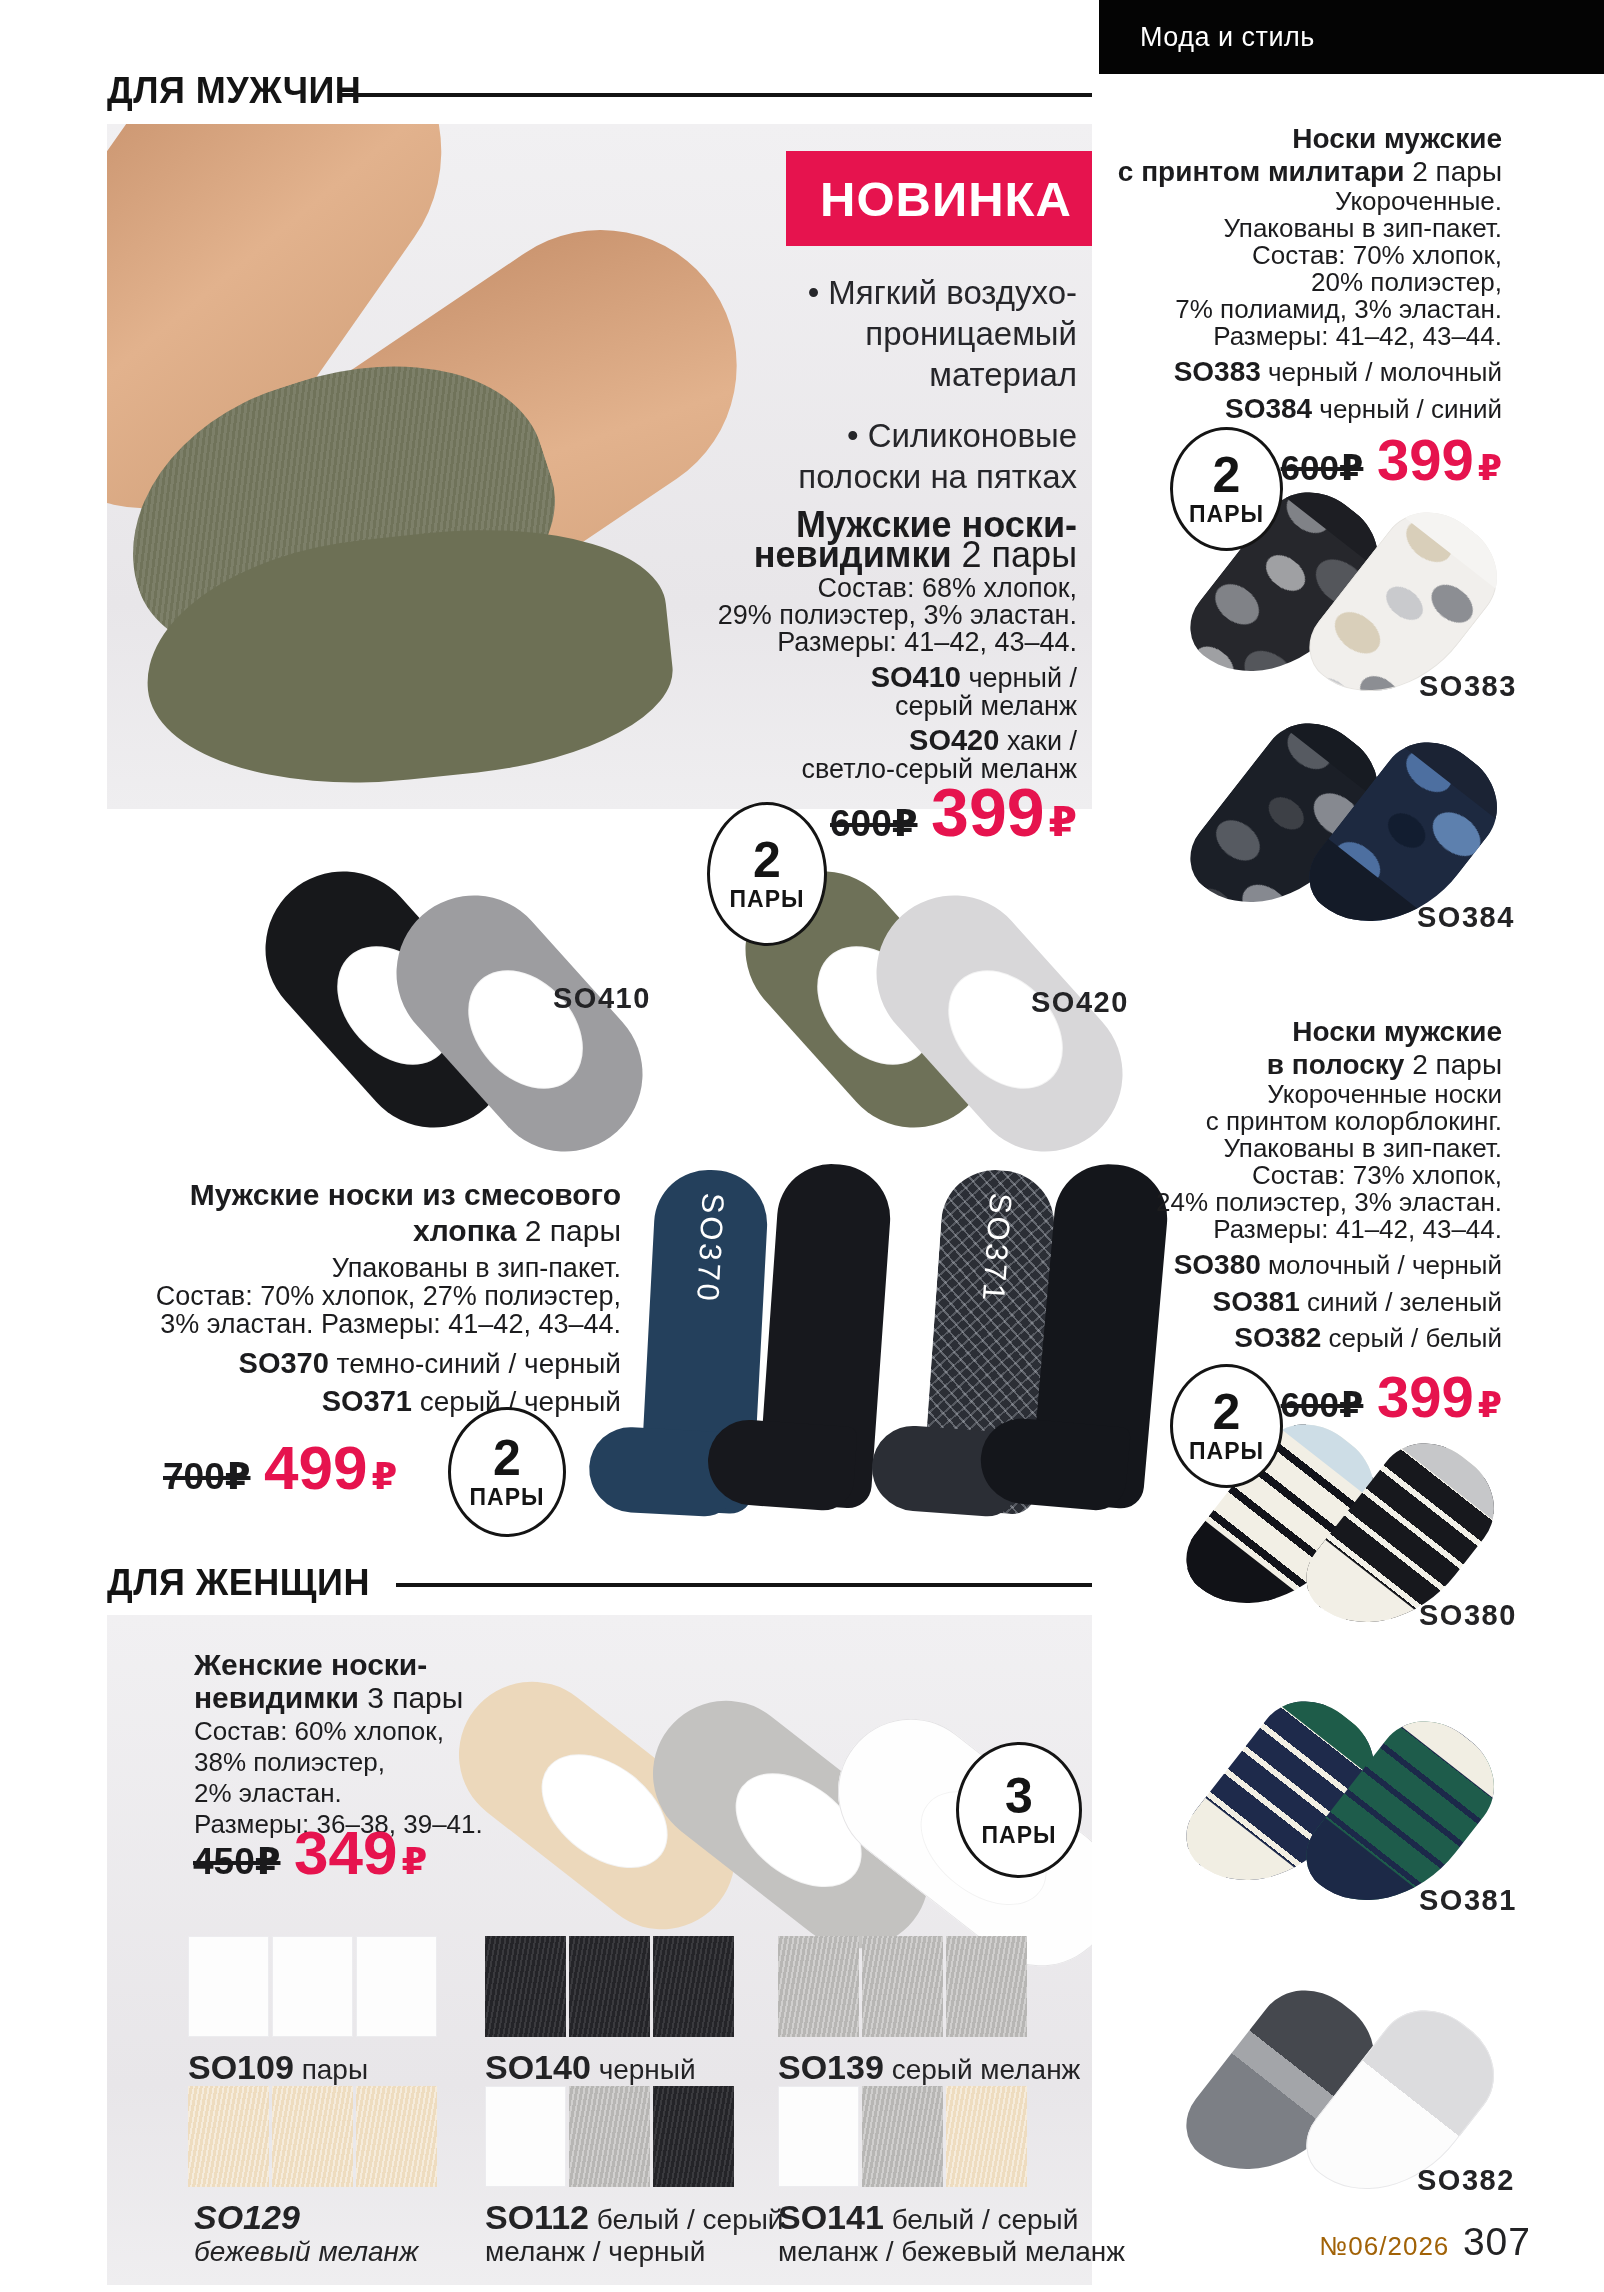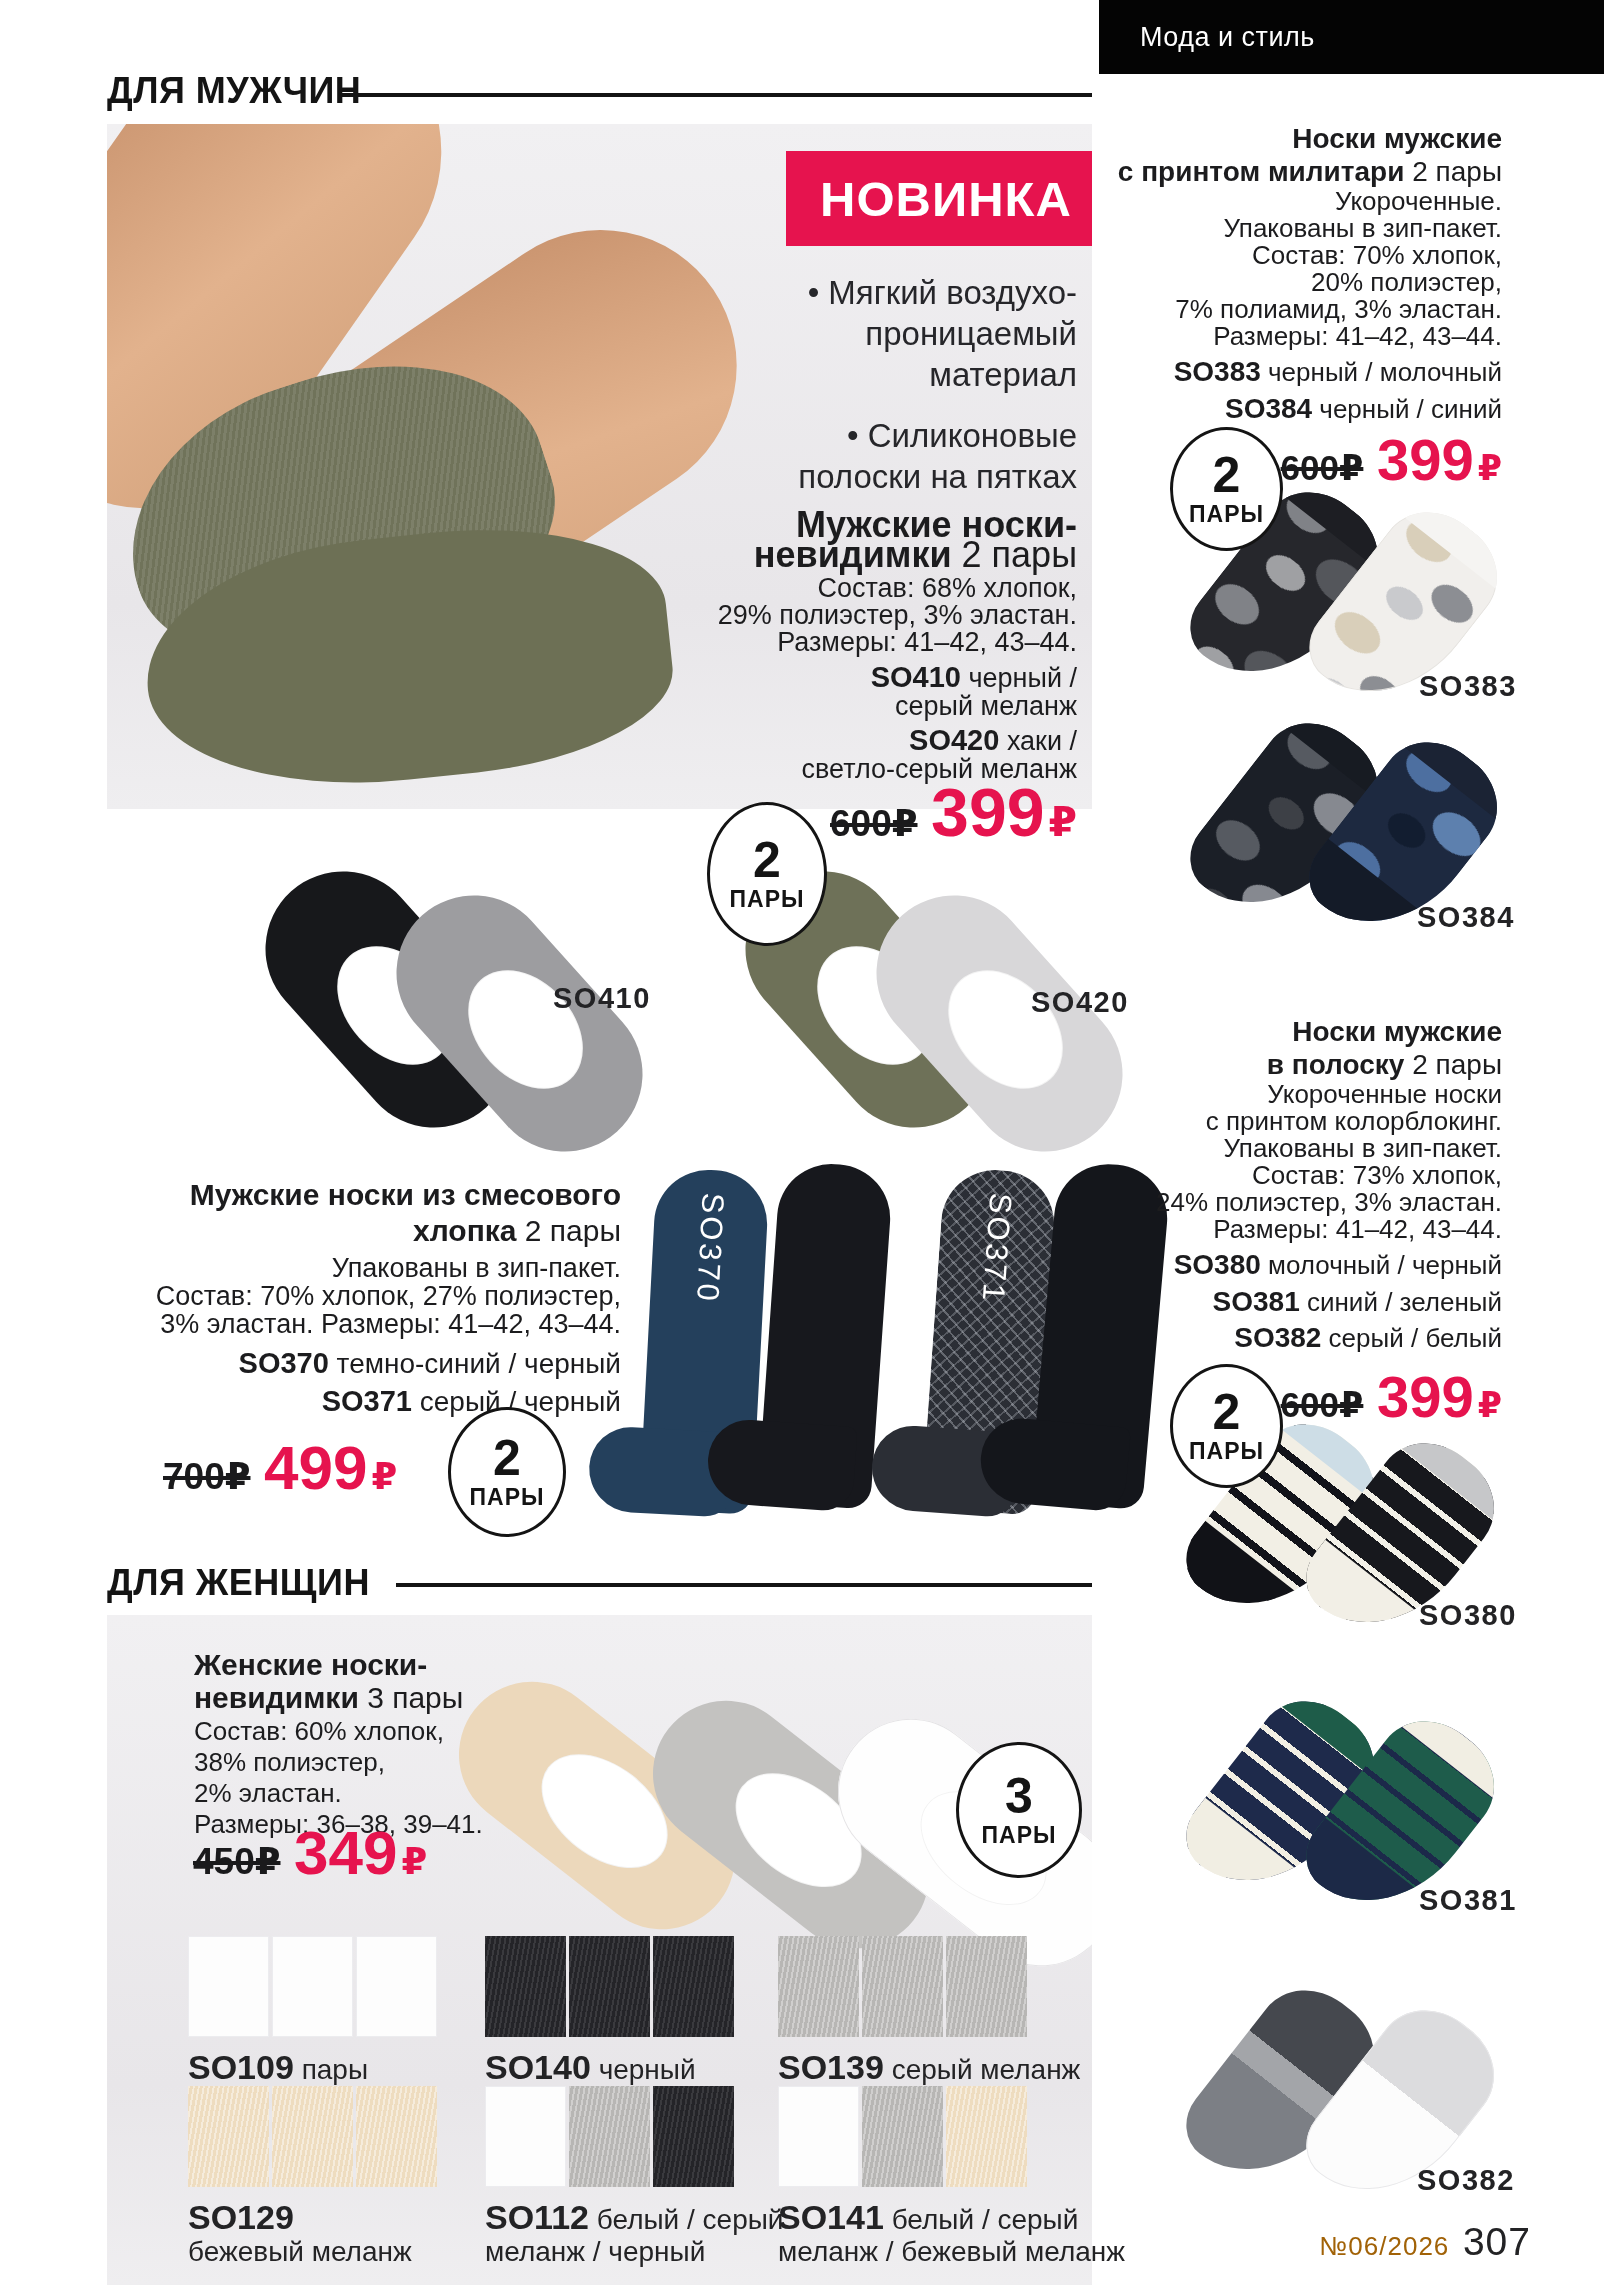--- a/index.html
+++ b/index.html
@@ -260,21 +260,21 @@
 </div>
 <div class="swlabel abs" style="left:778px;top:2051px;width:330px;">
   <span class="b">SO139</span><span class="pre"> серый меланж</span>
 </div>
 
 <div class="swgroup abs" style="left:188px;top:2086px;">
   <div class="sw sw-beige"></div>
   <div class="sw sw-beige"></div>
   <div class="sw sw-beige"></div>
 </div>
-<div class="swlabel abs" style="left:188px;top:2201px;width:311px;">
+<div class="swlabel abs" style="left:194px;top:2201px;width:311px;font-style:italic;">
   <span class="b">SO129</span><span class="pre">
 бежевый меланж</span>
 </div>
 <div class="swgroup abs" style="left:485px;top:2086px;">
   <div class="sw sw-white"></div>
   <div class="sw sw-gray"></div>
   <div class="sw sw-black"></div>
 </div>
 <div class="swlabel abs" style="left:485px;top:2201px;width:311px;">
   <span class="b">SO112</span><span class="pre"> белый / серый

